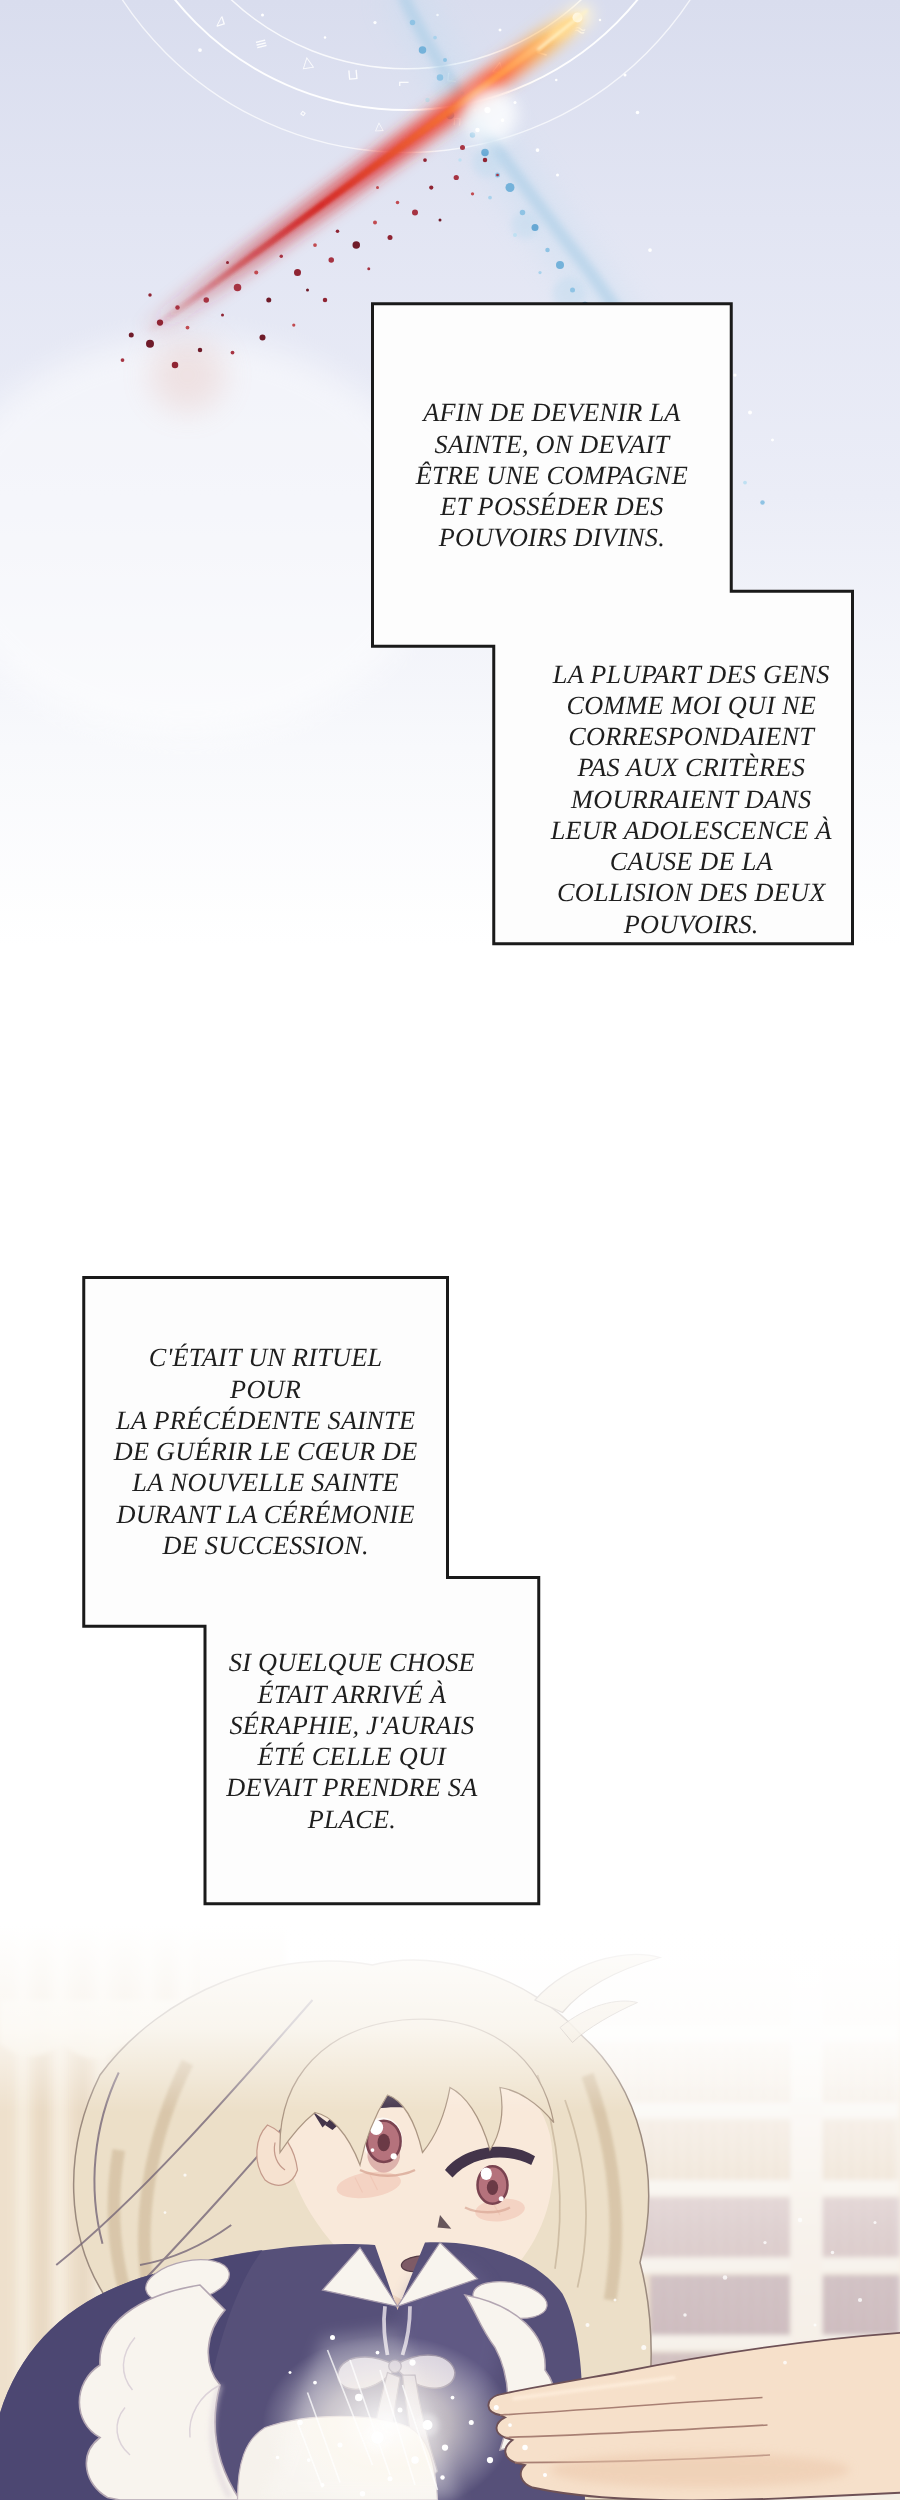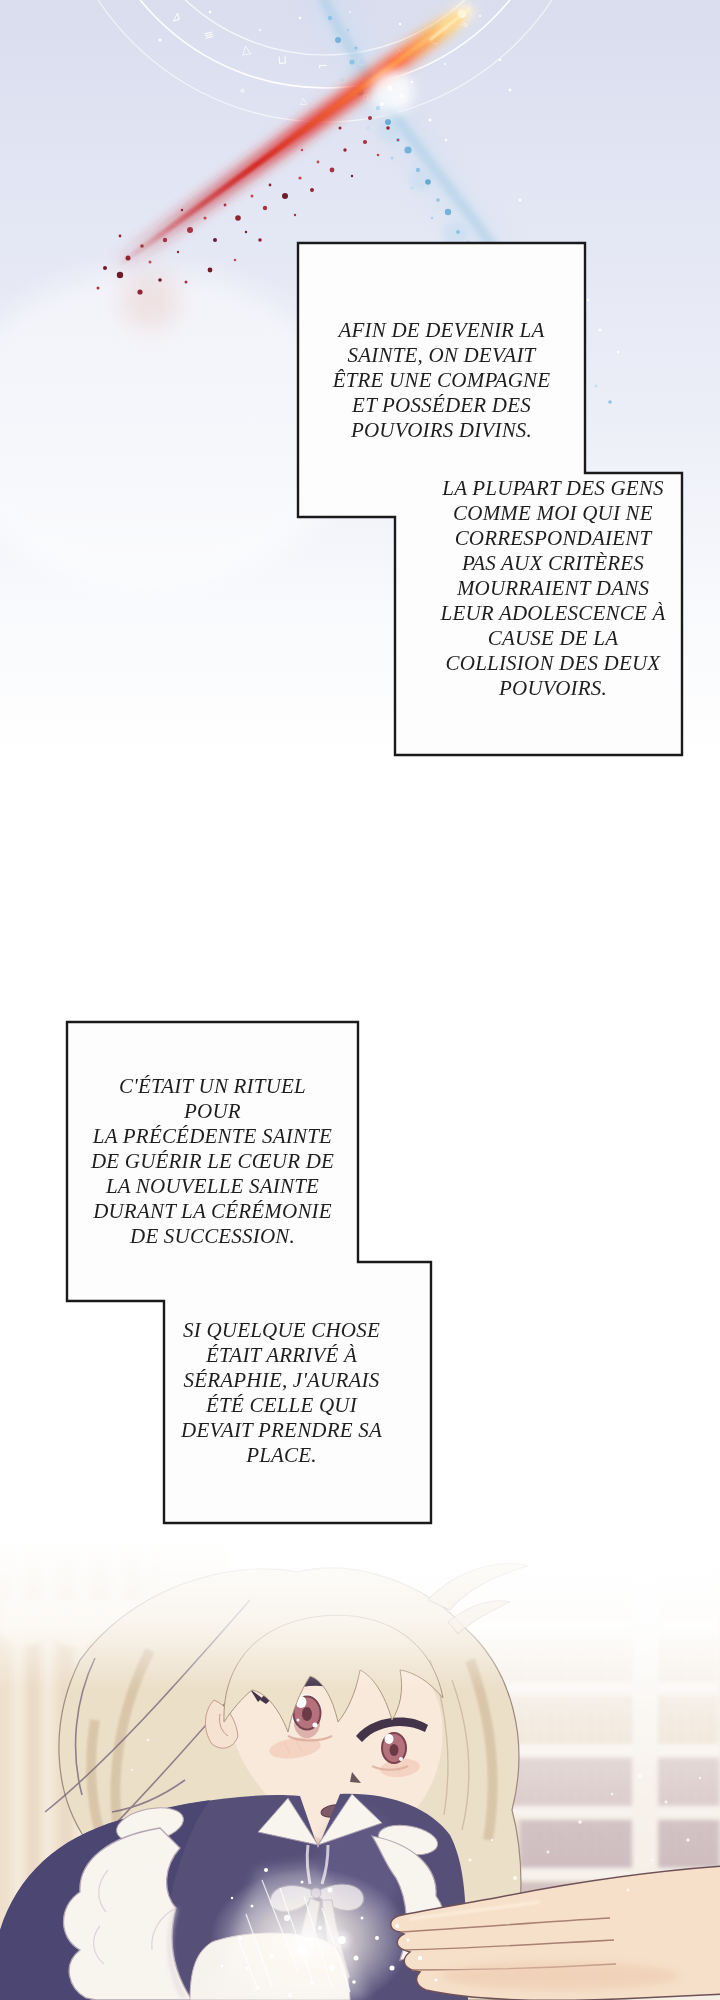--- a/index.html
+++ b/index.html
@@ -209,21 +209,21 @@
   </div>
 
   <svg class="boxsvg" style="left:297px;top:242px;" width="387" height="515" viewBox="0 0 387 515">
     <path d="M1,1 L288,1 L288,231 L385,231 L385,513 L98,513 L98,275 L1,275 Z" fill="#fdfdfd" stroke="#1a1a1a" stroke-width="2.4"></path>
   </svg>
   <div class="boxtext" style="left:298px;top:243px;width:287px;height:274px;">AFIN DE DEVENIR LA
 SAINTE, ON DEVAIT
 ÊTRE UNE COMPAGNE
 ET POSSÉDER DES
 POUVOIRS DIVINS.</div>
-  <div class="boxtext" style="left:395px;top:447px;width:316px;height:282px;">LA PLUPART DES GENS
+  <div class="boxtext" style="left:395px;top:498px;width:316px;height:282px;">LA PLUPART DES GENS
 COMME MOI QUI NE
 CORRESPONDAIENT
 PAS AUX CRITÈRES
 MOURRAIENT DANS
 LEUR ADOLESCENCE À
 CAUSE DE LA
 COLLISION DES DEUX
 POUVOIRS.</div>
 
   <svg class="boxsvg" style="left:66px;top:1021px;" width="367" height="504" viewBox="0 0 367 504">

